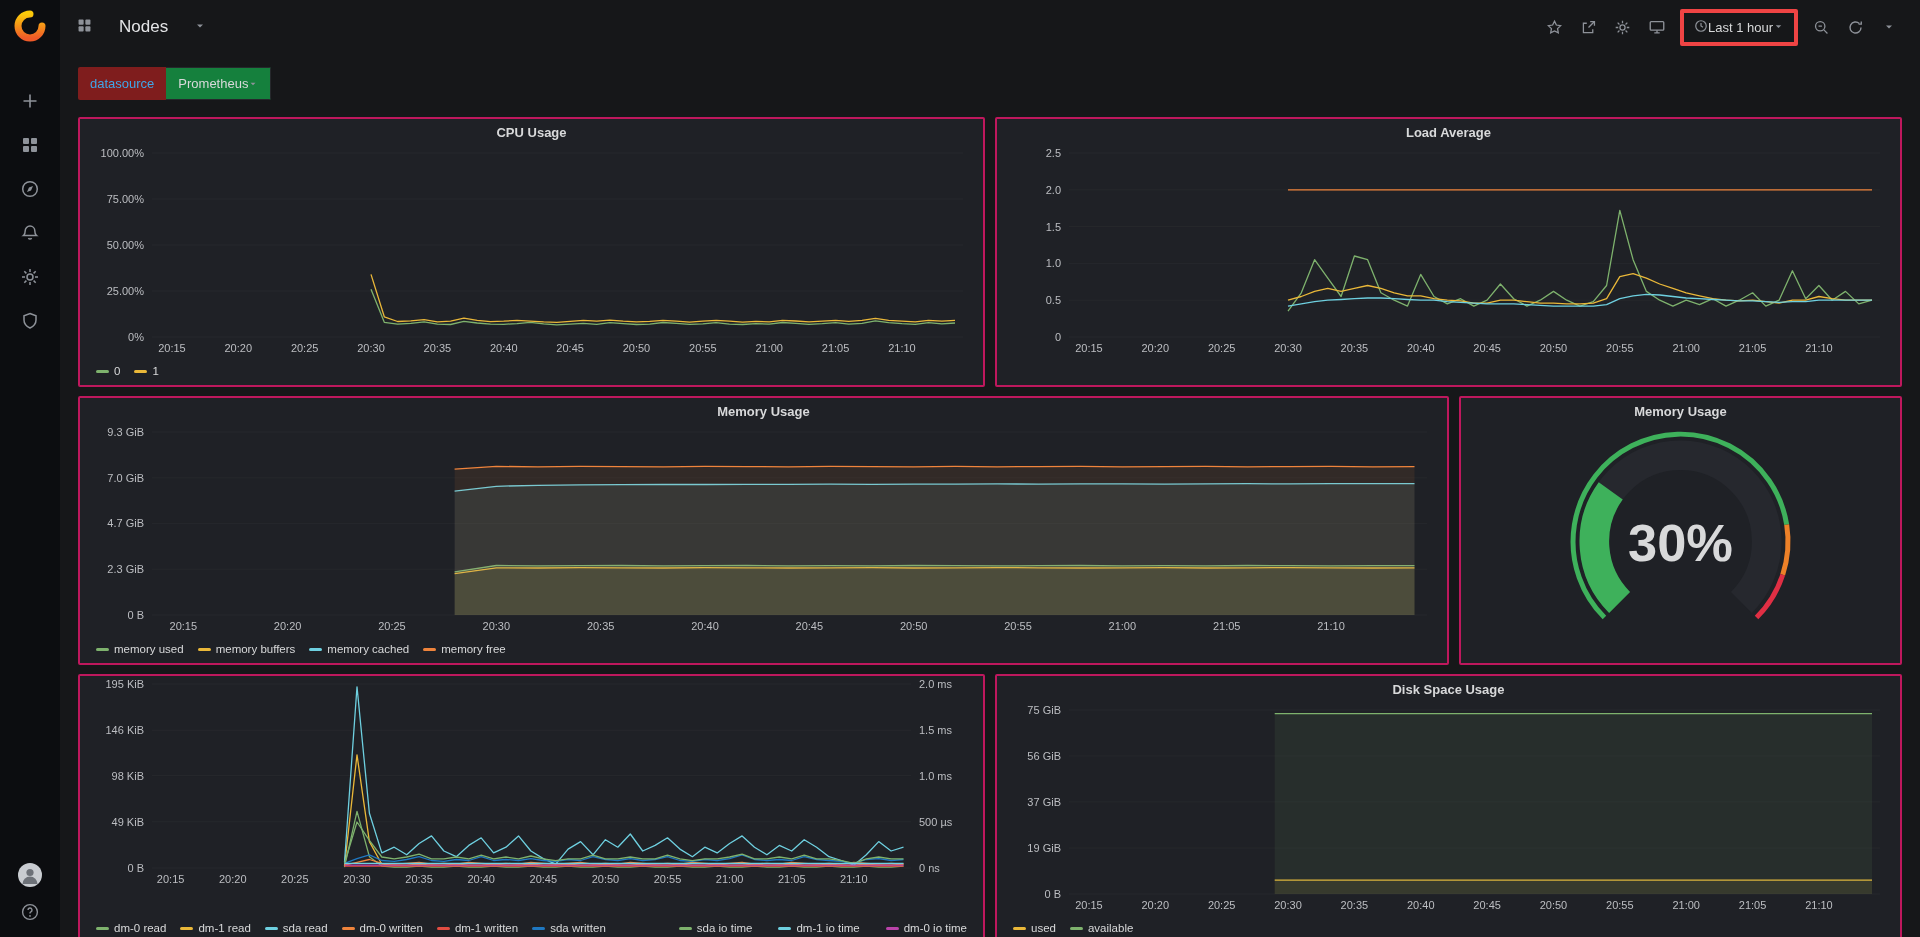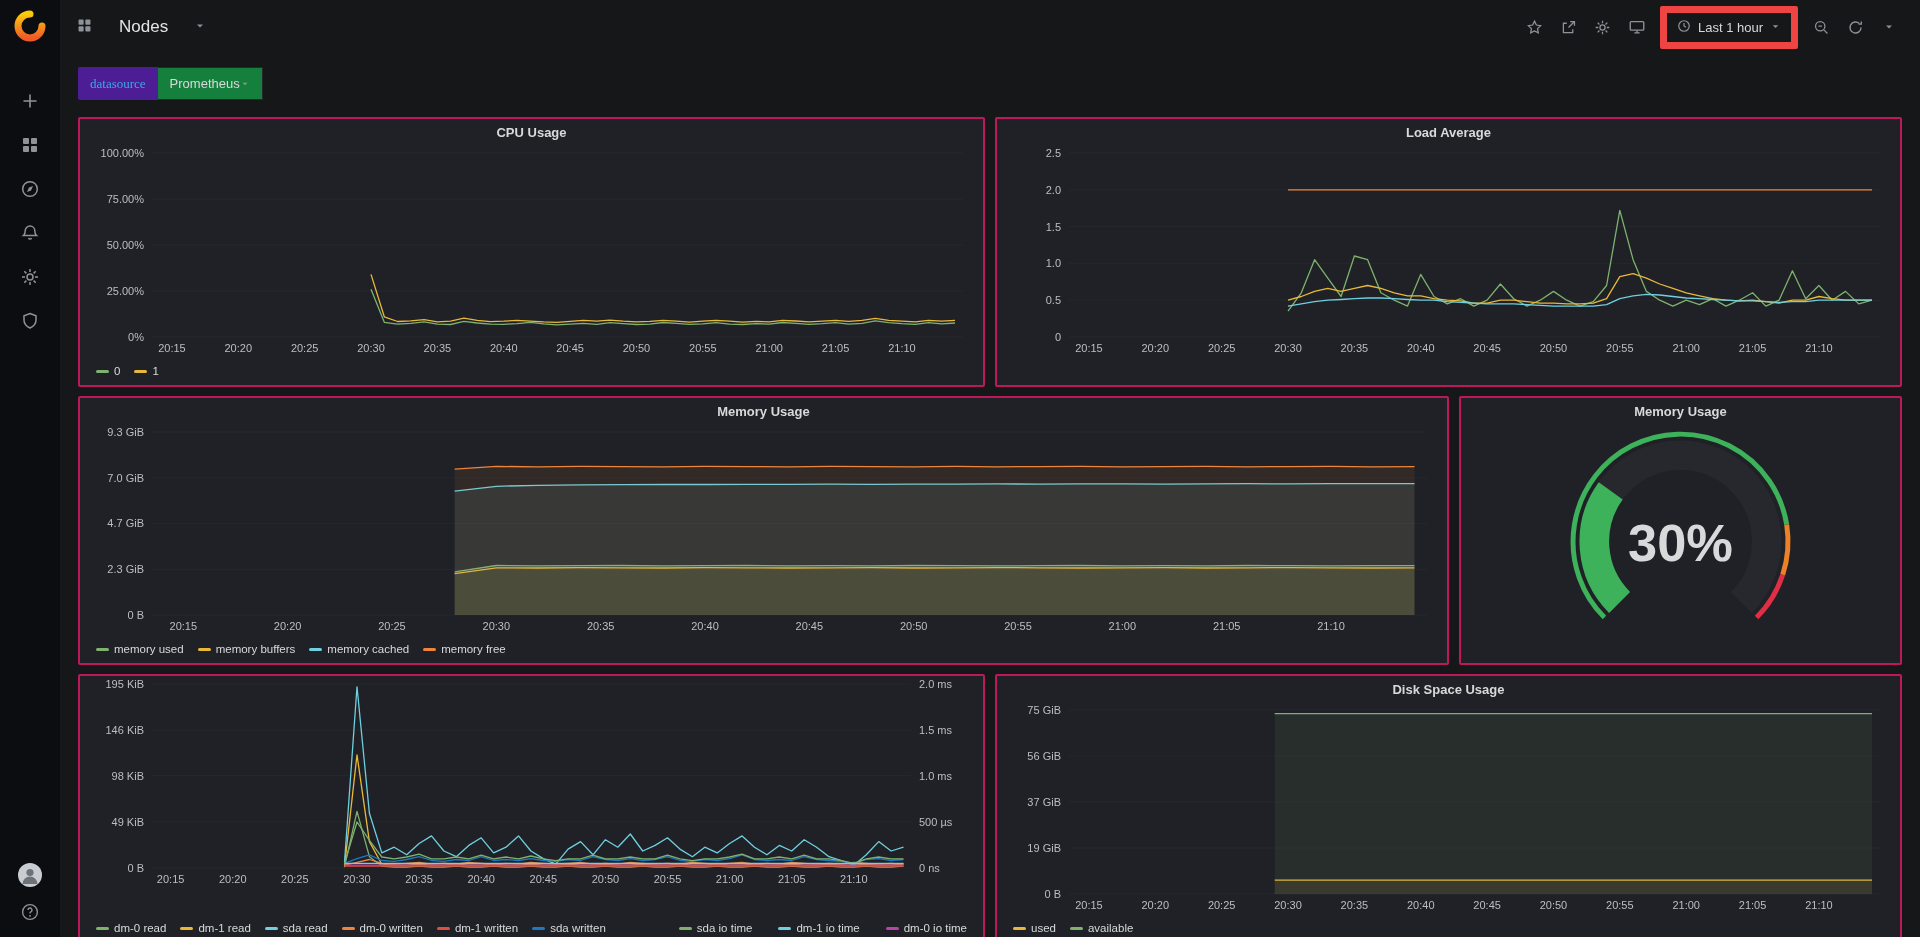--- a/index.html
+++ b/index.html
@@ -15,26 +15,26 @@
   .side-bottom { margin-top:auto; margin-bottom:10px; display:flex; flex-direction:column; align-items:center; gap:14px; }
   .avatar { width:24px; height:24px; border-radius:50%; background:#c9ccd1; overflow:hidden; display:block; }
 
   
   .main { flex:1; display:flex; flex-direction:column; overflow:hidden; }
   .navbar { height:54px; flex:none; display:flex; align-items:center; padding:0 16px; background:#161719; }
   .nav-left { display:flex; align-items:center; gap:26px; }
   .nav-title { font-size:17px; color:#e3e4e6; cursor:pointer; }
   .nav-right { margin-left:auto; display:flex; align-items:center; gap:4px; }
   .ic-btn { height:32px; min-width:30px; display:flex; align-items:center; justify-content:center; background:none; border:none; cursor:pointer; padding:0 5px; }
-  .timepicker { display:flex; align-items:center; gap:7px; padding:6px 10px; margin:0 4px; font-size:13px; color:#d8d9da; background:none; border:7px solid #ef4444; border-radius:2px; cursor:pointer; font-family:inherit; }
+  .timepicker { display:flex; align-items:center; padding:6px 10px; margin:0 4px; font-size:13px; color:#d8d9da; background:none; border:4px solid #ef4444; border-radius:2px; cursor:pointer; font-family:inherit; }
 
   
   .submenu { flex:none; display:flex; gap:16px; padding:13px 18px 12px; align-items:center; }
   .var-chip { display:flex; height:33px; font-size:13px; border-radius:2px; overflow:hidden; }
-  .var-label { display:flex; align-items:center; padding:0 12px; background:#4c1d95; color:#3fa7ea;font-family:Liberation Serif, serif; }
+  .var-label { display:flex; align-items:center; padding:0 12px; background:#7f1d1d; color:#3fa7ea; }
   .var-value { display:flex; align-items:center; gap:0; padding:0 12px; background:#15803d; color:#d8d9da; cursor:pointer; border:1px solid #26282c; border-left:none; }
 
   
   .dashboard { flex:1; padding:5px 18px 0; display:flex; flex-direction:column; gap:9px; overflow:hidden; }
   .row { display:flex; gap:10px; flex:none; }
   .panel { background:#1f2126; border:2px solid #be185d; border-radius:2px; display:flex; flex-direction:column; padding:0 8px 4px; flex:1 1 0; min-width:0; }
   .panel-title { height:26px; flex:none; display:flex; align-items:center; justify-content:center; font-size:13px; font-weight:700; color:#d8d9da; cursor:pointer; }
   .chart { flex:1; min-height:0; }
   .chart svg text { fill:#bcbec2; font-size:11px; font-family:inherit; }
   .legend { flex:none; min-height:22px; display:flex; align-items:center; padding:2px 8px 0; font-size:11.5px; color:#d8d9da; gap:14px; flex-wrap:nowrap; }

